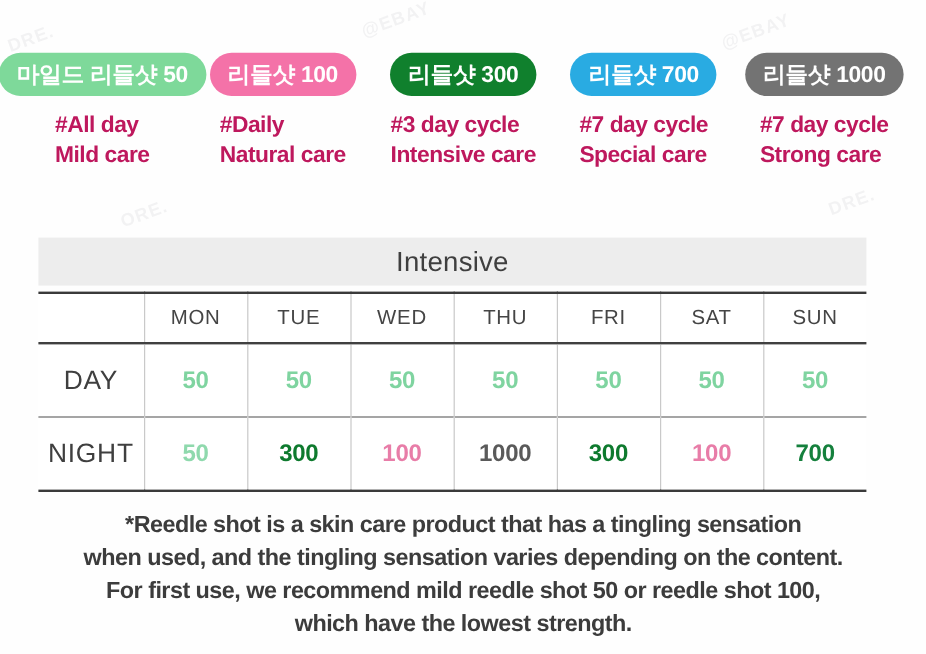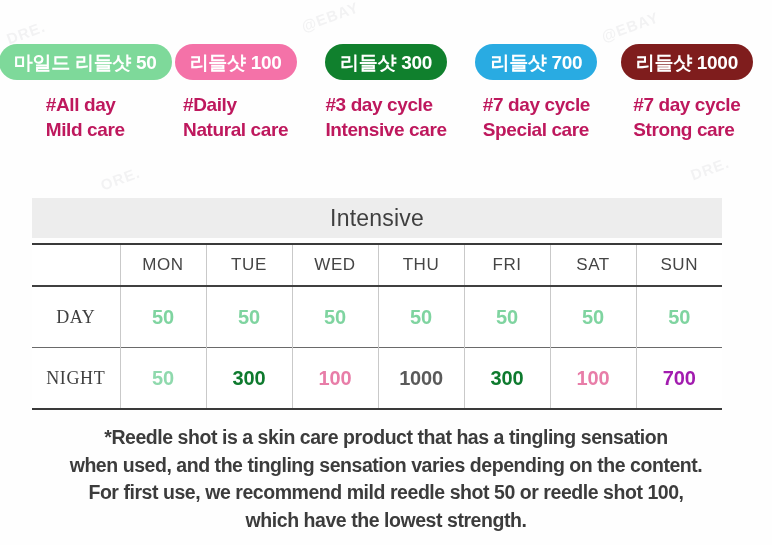--- a/index.html
+++ b/index.html
@@ -116,25 +116,24 @@
   }
   table.calendar th {
     height: 38px;
     font-size: 17px;
     font-weight: 400;
     color: #454545;
     letter-spacing: 0.6px;
   }
   table.calendar td.rowhead {
     height: 58px;
-    font-size: 18px;
+    font-size: 22px;
     font-weight: 400;
     color: #3f3f3f;
     letter-spacing: 0.6px;
-    font-family: Liberation Serif, serif;
   }
   table.calendar td.val {
     height: 58px;
     font-size: 20px;
     font-weight: 700;
     letter-spacing: -0.2px;
   }
   table.calendar col.c-head { width: 88px; }
 
   
@@ -206,21 +205,21 @@
 
     <div class="tier">
       <span class="tier-badge" style="background-color: rgb(41, 171, 226);">리들샷 700</span>
       <div class="tier-sub">
         <span class="l1">#7 day cycle</span>
         <span class="l2">Special care</span>
       </div>
     </div>
 
     <div class="tier">
-      <span class="tier-badge" style="background-color: #7f1d1d;">리들샷 1000</span>
+      <span class="tier-badge" style="background-color: #737373;">리들샷 1000</span>
       <div class="tier-sub">
         <span class="l1">#7 day cycle</span>
         <span class="l2">Strong care</span>
       </div>
     </div>
 
   </div>
 
   <div class="calendar-wrap">
     <div class="calendar-title">Intensive</div>
@@ -260,21 +259,21 @@
           <td class="val" style="color: rgb(127, 212, 160);">50</td>
         </tr>
         <tr class="row-night">
           <td class="rowhead">NIGHT</td>
           <td class="val" style="color: rgb(143, 217, 173);">50</td>
           <td class="val" style="color: rgb(14, 122, 46);">300</td>
           <td class="val" style="color: rgb(232, 125, 168);">100</td>
           <td class="val" style="color: rgb(90, 90, 90);">1000</td>
           <td class="val" style="color: rgb(14, 122, 46);">300</td>
           <td class="val" style="color: rgb(232, 125, 168);">100</td>
-          <td class="val" style="color: #a21caf;">700</td>
+          <td class="val" style="color: #15803d;">700</td>
         </tr>
       </tbody>
     </table>
   </div>
 
   <div class="footnote">
     <span class="fl">*Reedle shot is a skin care product that has a tingling sensation</span>
     <span class="fl">when used, and the tingling sensation varies depending on the content.</span>
     <span class="fl">For first use, we recommend mild reedle shot 50 or reedle shot 100,</span>
     <span class="fl">which have the lowest strength.</span>

